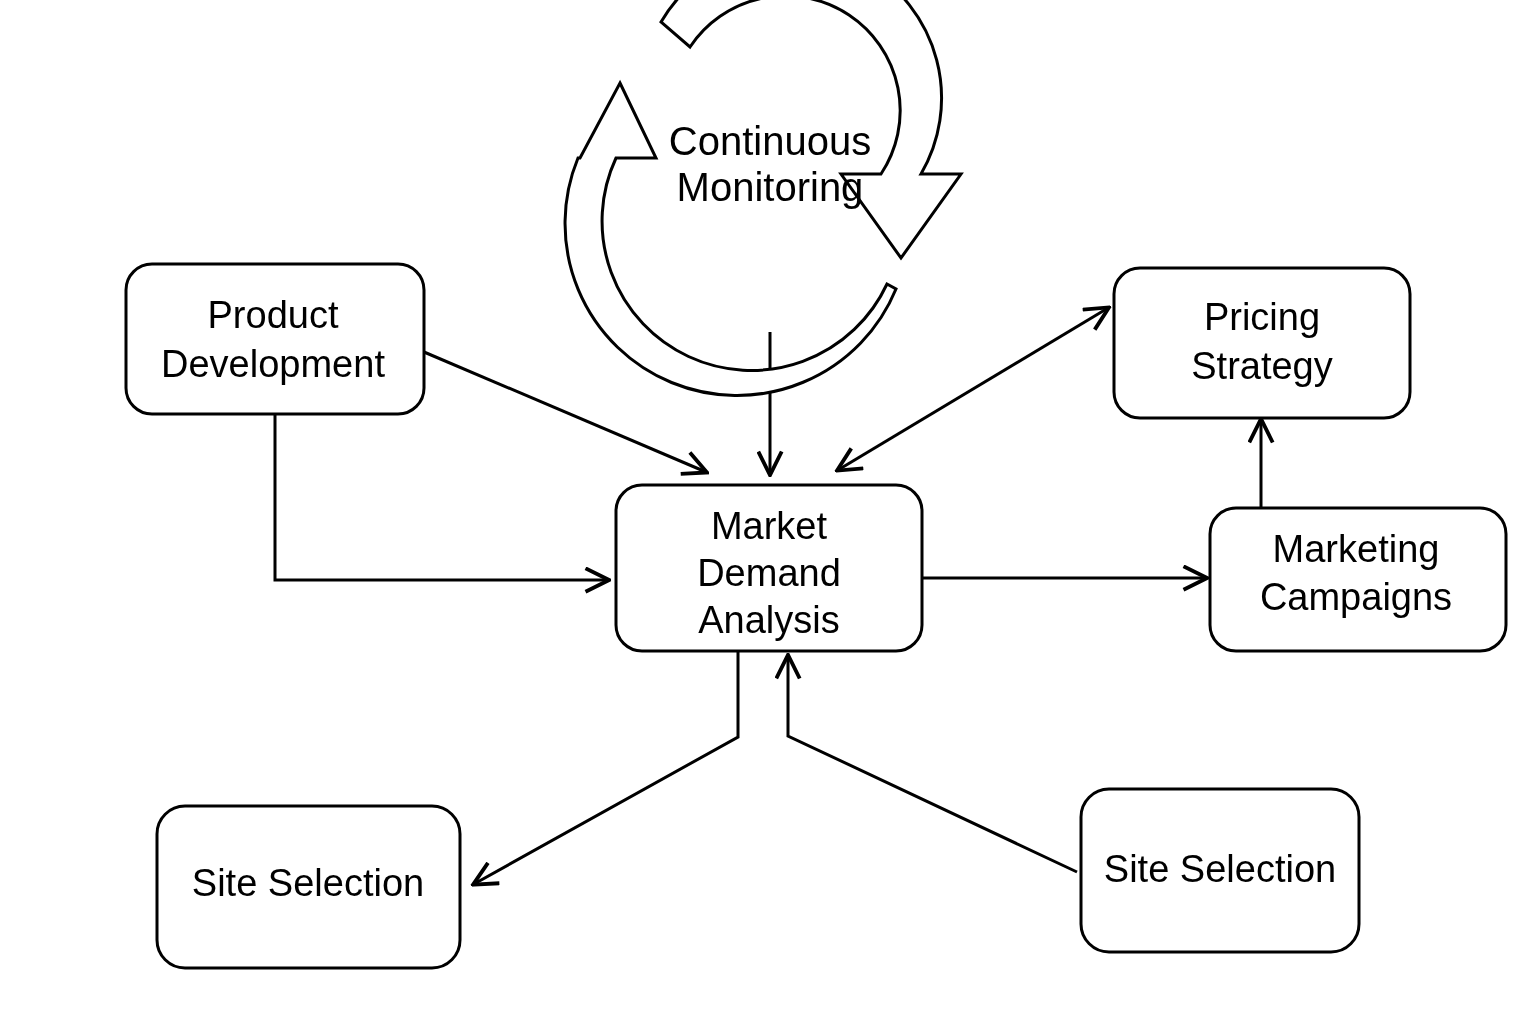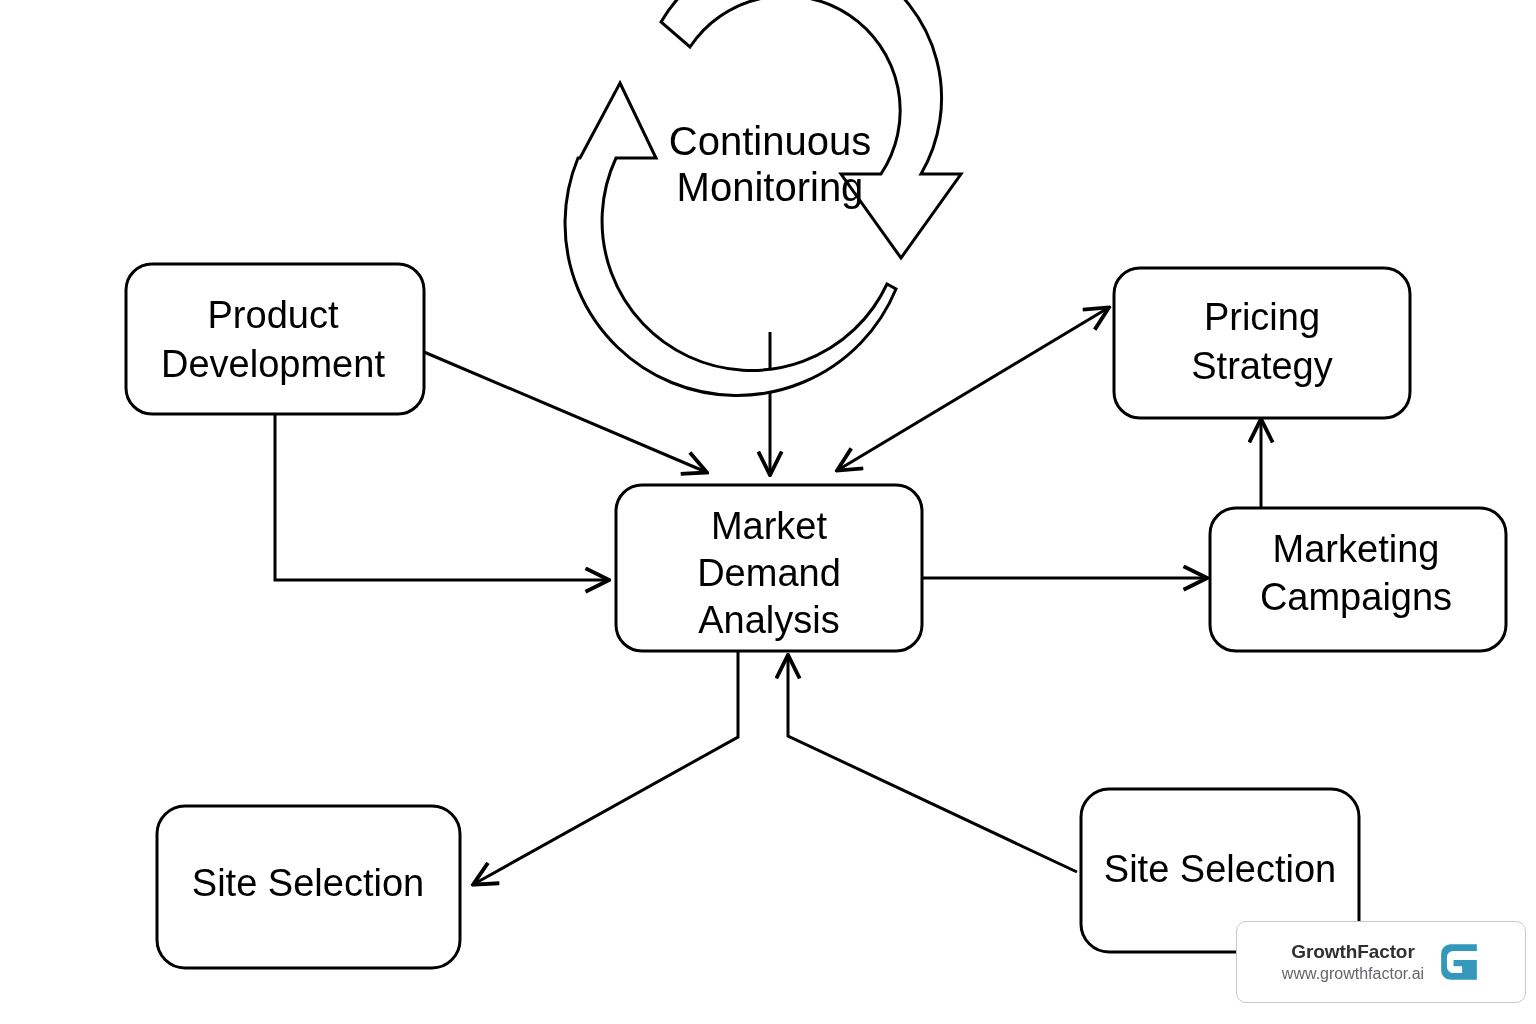--- a/index.html
+++ b/index.html
@@ -185,26 +185,14 @@
       <text class="node-label" x="308" y="886">Site Selection</text>
     </g>
 
     <g>
       <rect class="node-rect" x="1081" y="789" width="278" height="163" rx="28" ry="28"></rect>
       <text class="node-label" x="1220" y="872">Site Selection</text>
     </g>
 
   </svg>
 
-  <div id="watermark">
-    <div class="wm-text">
-      <span class="wm-brand">GrowthFactor</span>
-      <span class="wm-url">www.growthfactor.ai</span>
-    </div>
-    <svg class="wm-logo" viewBox="0 0 40 40">
-      <path d="M 37 3 L 37 9.5 L 14.5 9.5 A 6 6 0 0 0 8.5 15.5 L 8.5 24.5
-               A 6 6 0 0 0 14.5 30.5 L 23 30.5 L 23 24 L 14.8 24 L 14.8 18
-               L 37 18 L 37 30 L 25 18 L 37 18 L 37 37 L 12 37
-               A 9 9 0 0 1 3 28 L 3 12 A 9 9 0 0 1 12 3 Z" fill="#3498bb"></path>
-    </svg>
-  </div>
 
 </div>
 
 </body></html>

